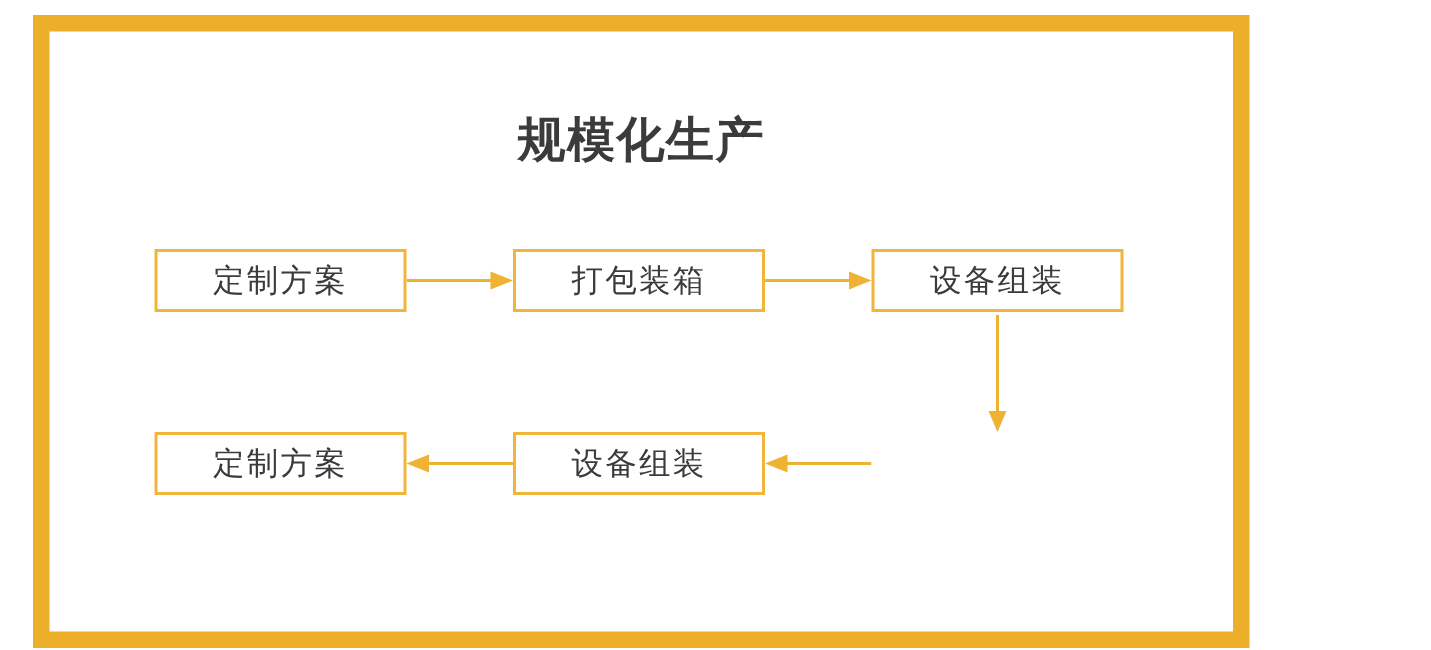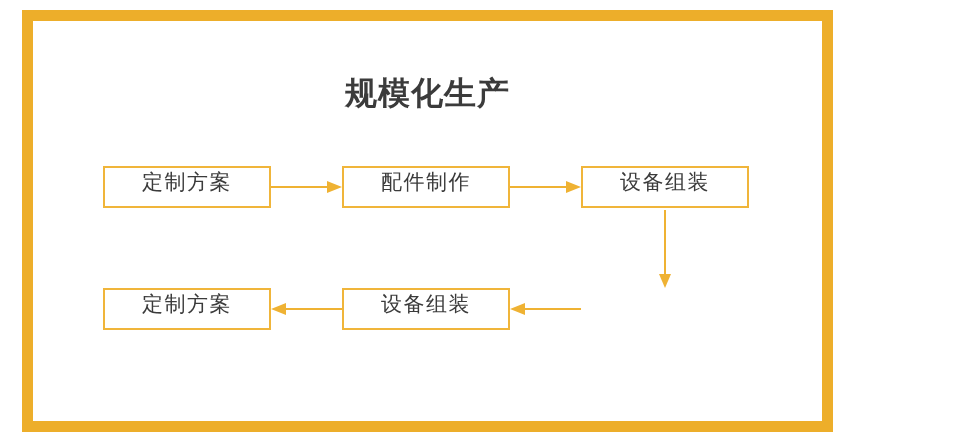--- a/index.html
+++ b/index.html
@@ -58,20 +58,21 @@
   }
 
   .node {
     position: absolute;
     width: 168px;
     height: 42px;
     border: 2px solid #F0B53A;
     background: #ffffff;
     box-sizing: border-box;
     display: flex;
+    align-items: center;
     justify-content: center;
     font-size: 21px;
     color: #3b3b3b;
     letter-spacing: 1.5px;
     white-space: nowrap;
   }
 
   
   .row-top  { top: 145px; }
   
@@ -118,21 +119,21 @@
       </div>
 
       <div class="arrow-h" id="arrow-1">
         <svg width="71" height="14" viewBox="0 0 71 14">
           <line x1="0" y1="7" x2="58" y2="7" stroke="#EFB233" stroke-width="2"></line>
           <polygon points="56,1 71,7 56,13" fill="#EFB233"></polygon>
         </svg>
       </div>
 
       <div class="node row-top col-2">
-        <span>配件制作</span>
+        <span>打包装箱</span>
       </div>
 
       <div class="arrow-h" id="arrow-2">
         <svg width="71" height="14" viewBox="0 0 71 14">
           <line x1="0" y1="7" x2="58" y2="7" stroke="#EFB233" stroke-width="2"></line>
           <polygon points="56,1 71,7 56,13" fill="#EFB233"></polygon>
         </svg>
       </div>
 
       <div class="node row-top col-3">

